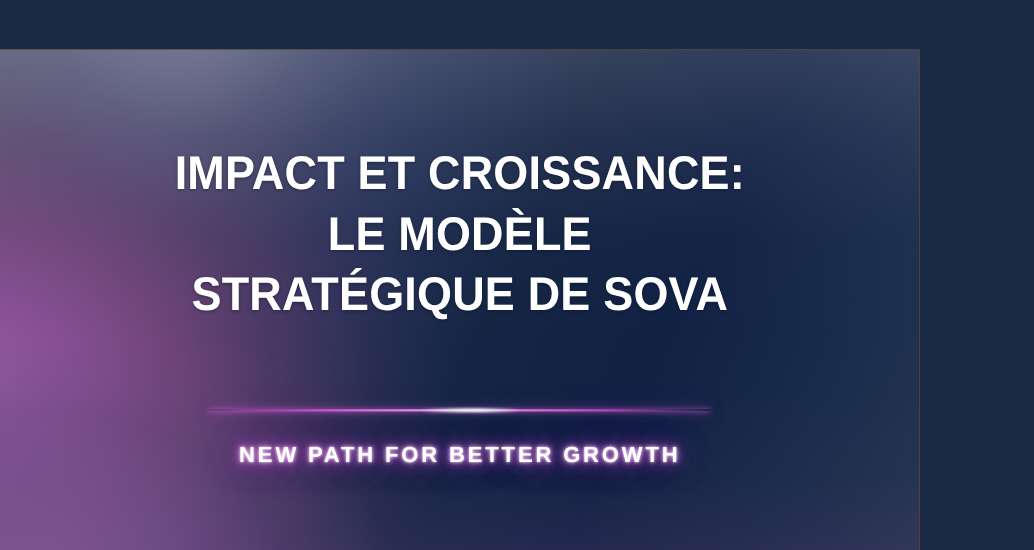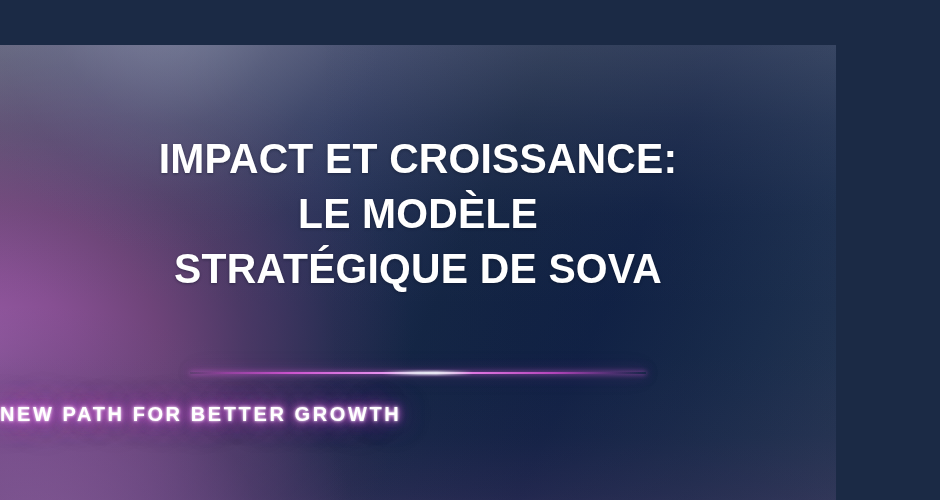--- a/index.html
+++ b/index.html
@@ -170,21 +170,21 @@
       rgba(232,234,244,0.9) 60%,
       rgba(255,255,255,0) 100%);
     filter:blur(1.2px);
   }
 
   
   .subtitle{
     position:absolute;
     top:358px;
     left:0; right:0;
-    text-align:left;
+    text-align:center;
     color:#ffffff;
     font-size:20px;
     font-weight:700;
     letter-spacing:2.6px;
     text-transform:uppercase;
     text-shadow:
       0 0 3px rgba(255,255,255,0.95),
       0 0 7px rgba(236,130,240,0.95),
       0 0 14px rgba(210,80,220,0.85),
       0 0 26px rgba(180,60,200,0.60),

